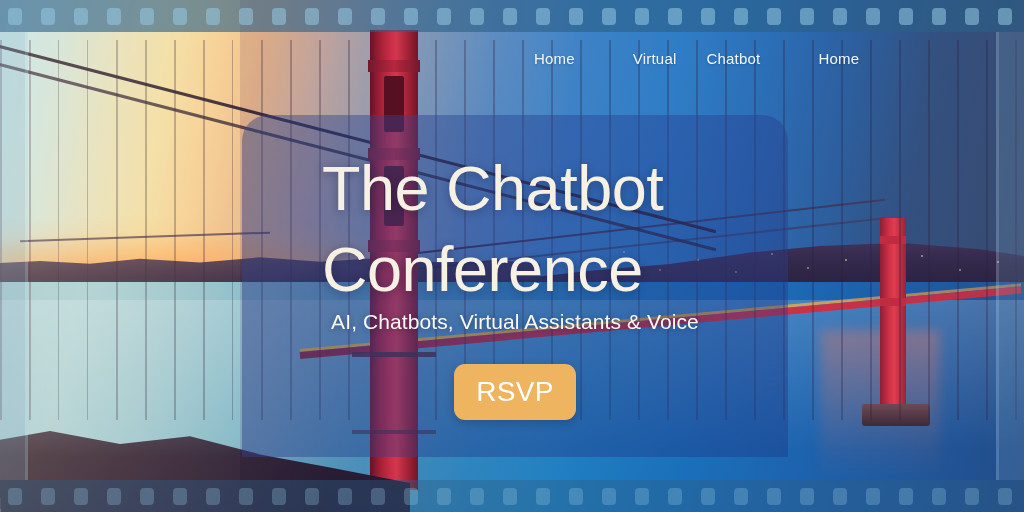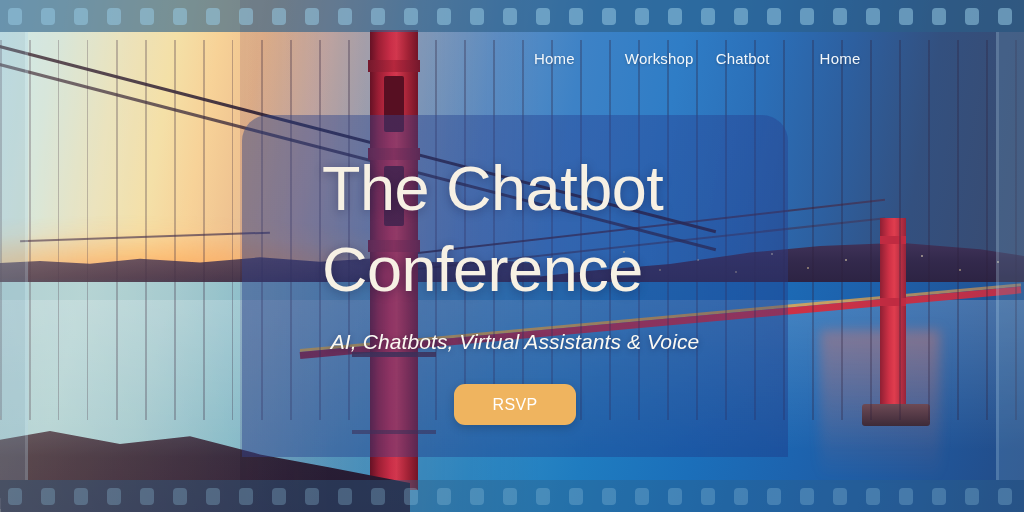--- a/index.html
+++ b/index.html
@@ -182,21 +182,21 @@
     left:242px; top:115px; width:546px; height:342px;
     background:linear-gradient(135deg, rgba(44,72,140,.46) 0%, rgba(52,66,134,.46) 45%, rgba(40,58,122,.46) 100%);
     border-radius:26px 26px 0 0;
     backdrop-filter:saturate(115%);
   }
 
   
   .nav {
     position:absolute; top:50px; left:0; width:896px;
     display:flex; align-items:center;
-    padding-left:534px; gap:4px;
+    padding-left:534px; gap:12px;
   }
   .nav-item {
     color:#f2f7fb;
     font-size:15px;
     letter-spacing:.2px;
     text-shadow:0 1px 3px rgba(0,0,0,.22);
     cursor:pointer;
     white-space:nowrap;
   }
   .nav-item.home     { margin-right:46px; }
@@ -211,36 +211,34 @@
     padding-right:22px;
     color:#f7f1e4;
     font-size:63px;
     line-height:81px;
     font-weight:400;
     letter-spacing:-0.5px;
     text-shadow:0 2px 10px rgba(20,18,50,.35);
     white-space:pre-line;
   }
   .hero-sub {
-    margin-top:20px;
     text-align:center;
     color:#fbf9f2;
     font-size:21px;
     letter-spacing:.1px;
     text-shadow:0 1px 6px rgba(20,18,50,.4);
-    font-style:italic;
   }
   .rsvp-row { margin-top:30px; display:flex; justify-content:center; }
   .rsvp {
     display:inline-flex; align-items:center; justify-content:center;
-    min-width:122px; height:41px;
+    min-width:122px; height:56px;
     padding:0 22px;
     background:#efb45f;
     color:#ffffff;
-    font-size:16px;
+    font-size:28px;
     letter-spacing:.3px;
     border:none; border-radius:11px;
     cursor:pointer;
     box-shadow:0 3px 10px rgba(0,0,0,.18);
   }
 
   
   .film-band {
     position:absolute; left:0; width:1024px; height:32px;
     background:rgba(44,96,136,.62);
@@ -314,21 +312,21 @@
     <div class="bluff"></div>
     <div class="grass"></div>
     <div class="left-tint"></div>
     <div class="violet-cast"></div>
   </div>
 
   <div class="panel"></div>
 
   <nav class="nav">
     <span class="nav-item home">Home</span>
-    <span class="nav-item workshop">Workshop</span>
+    <span class="nav-item workshop">Virtual</span>
     <span class="nav-item topics">Chatbot</span>
     <span class="nav-item more">Home</span>
   </nav>
 
   <div class="hero">
     <h1 class="hero-title">The Chatbot
 Conference</h1>
     <div class="hero-sub">AI, Chatbots, Virtual Assistants &amp; Voice</div>
     <div class="rsvp-row">
       <button class="rsvp">RSVP</button>

